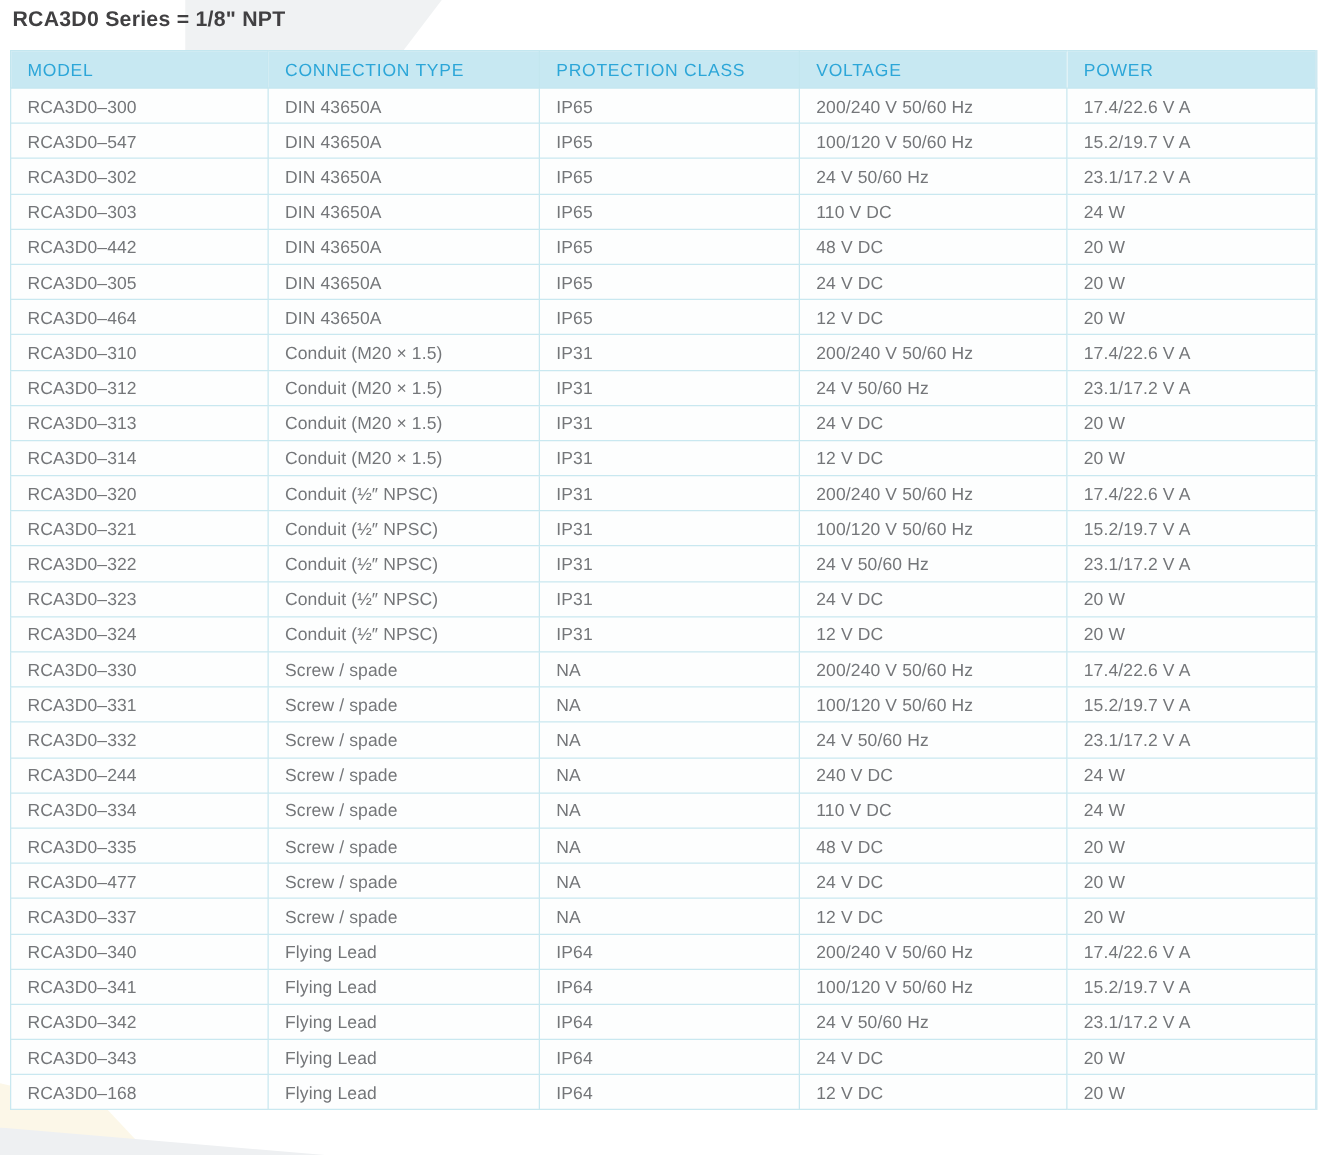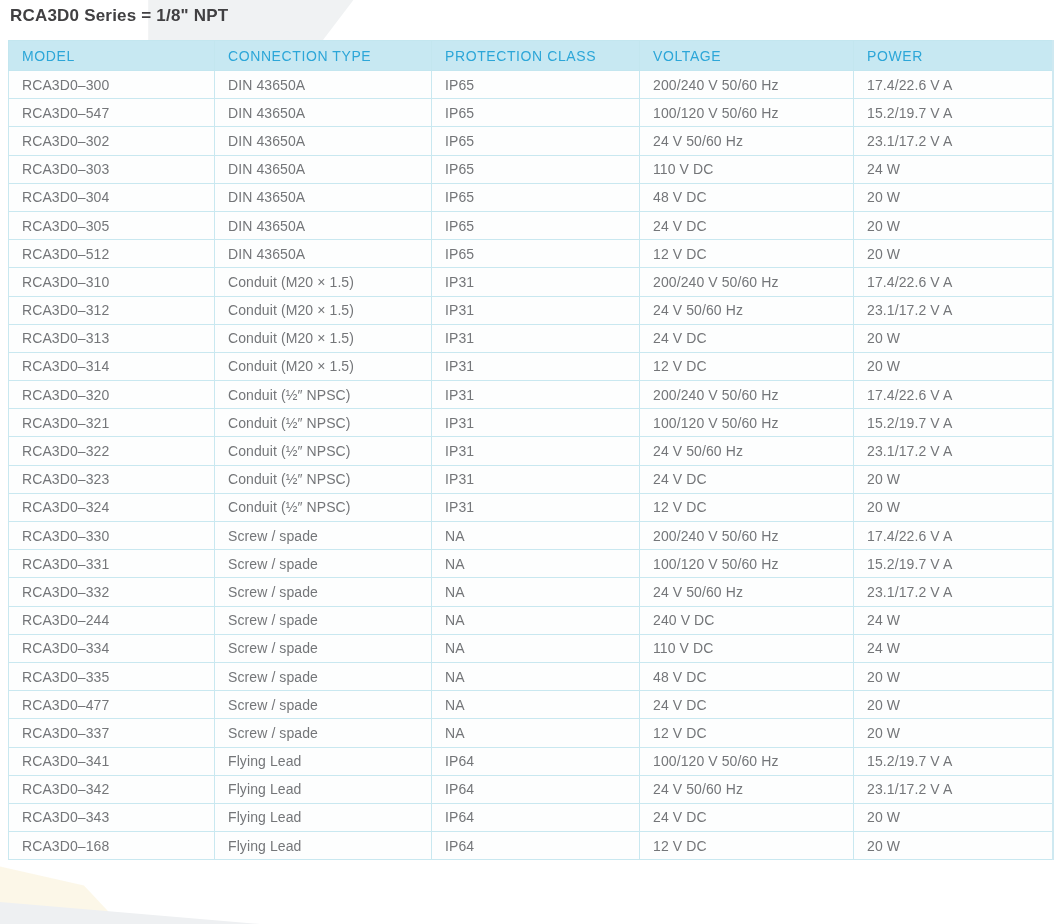--- a/index.html
+++ b/index.html
@@ -148,35 +148,35 @@
           <td>23.1/17.2 V A</td>
         </tr>
         <tr>
           <td>RCA3D0–303</td>
           <td>DIN 43650A</td>
           <td>IP65</td>
           <td>110 V DC</td>
           <td>24 W</td>
         </tr>
         <tr>
-          <td>RCA3D0–304</td>
+          <td>RCA3D0–442</td>
           <td>DIN 43650A</td>
           <td>IP65</td>
           <td>48 V DC</td>
           <td>20 W</td>
         </tr>
         <tr>
           <td>RCA3D0–305</td>
           <td>DIN 43650A</td>
           <td>IP65</td>
           <td>24 V DC</td>
           <td>20 W</td>
         </tr>
         <tr>
-          <td>RCA3D0–512</td>
+          <td>RCA3D0–464</td>
           <td>DIN 43650A</td>
           <td>IP65</td>
           <td>12 V DC</td>
           <td>20 W</td>
         </tr>
         <tr>
           <td>RCA3D0–310</td>
           <td>Conduit (M20 × 1.5)</td>
           <td>IP31</td>
           <td>200/240 V 50/60 Hz</td>
@@ -288,20 +288,27 @@
           <td>20 W</td>
         </tr>
         <tr>
           <td>RCA3D0–337</td>
           <td>Screw / spade</td>
           <td>NA</td>
           <td>12 V DC</td>
           <td>20 W</td>
         </tr>
         <tr>
+          <td>RCA3D0–340</td>
+          <td>Flying Lead</td>
+          <td>IP64</td>
+          <td>200/240 V 50/60 Hz</td>
+          <td>17.4/22.6 V A</td>
+        </tr>
+        <tr>
           <td>RCA3D0–341</td>
           <td>Flying Lead</td>
           <td>IP64</td>
           <td>100/120 V 50/60 Hz</td>
           <td>15.2/19.7 V A</td>
         </tr>
         <tr>
           <td>RCA3D0–342</td>
           <td>Flying Lead</td>
           <td>IP64</td>

